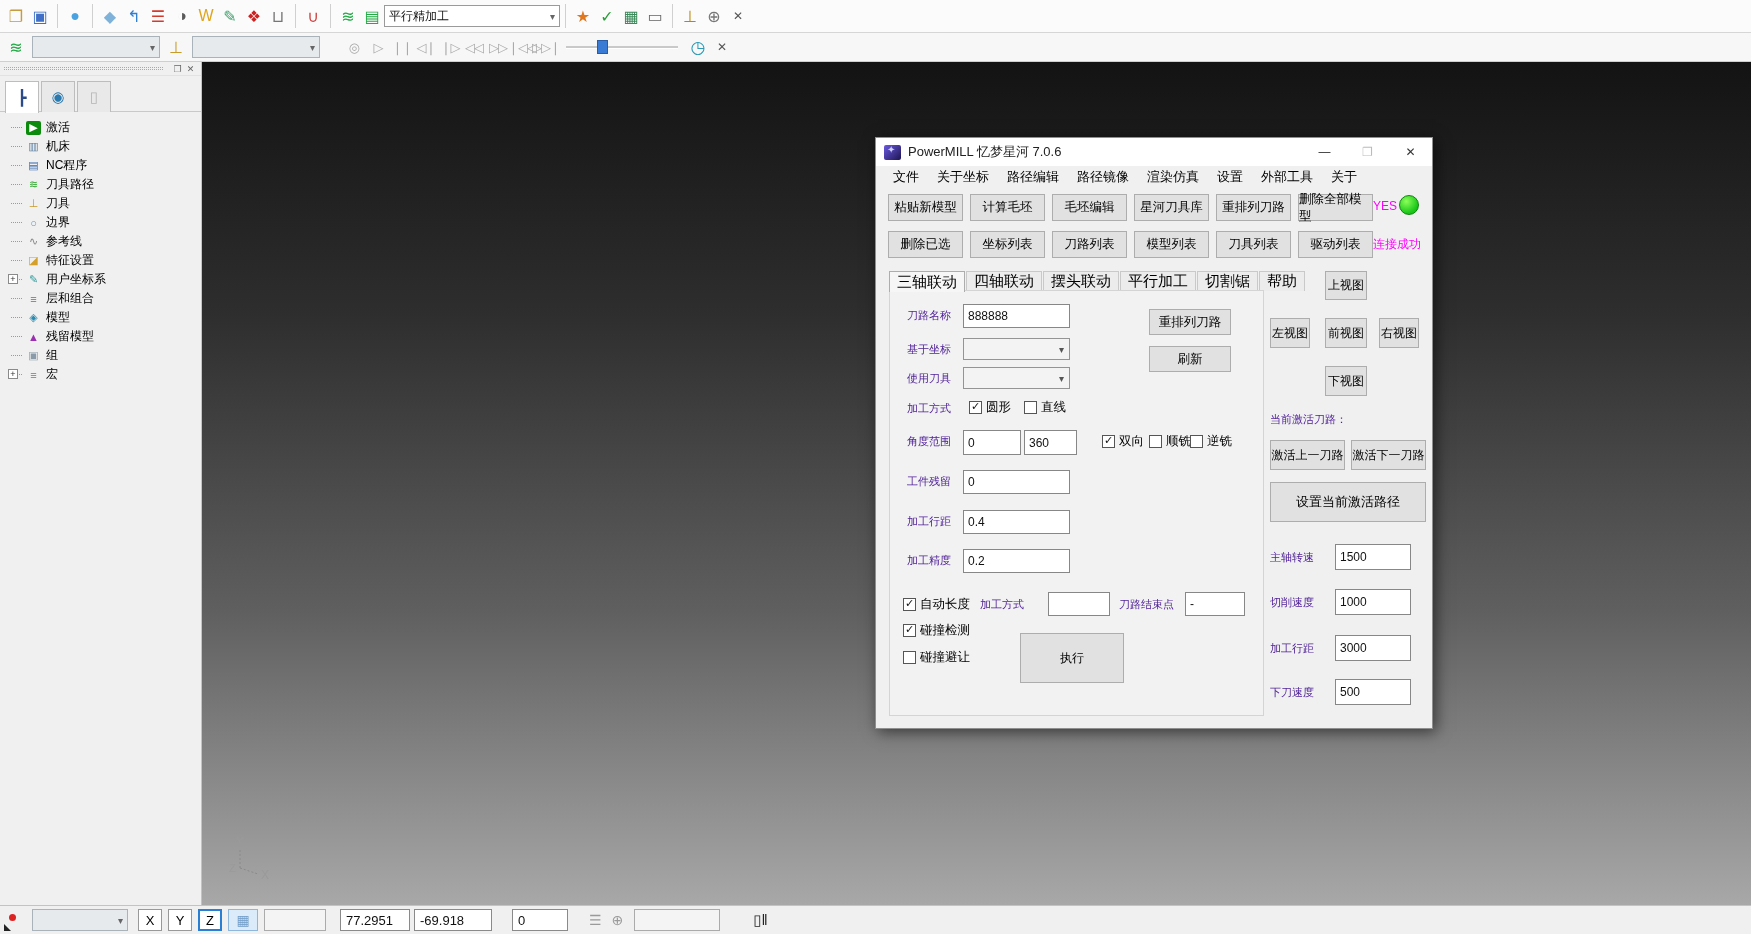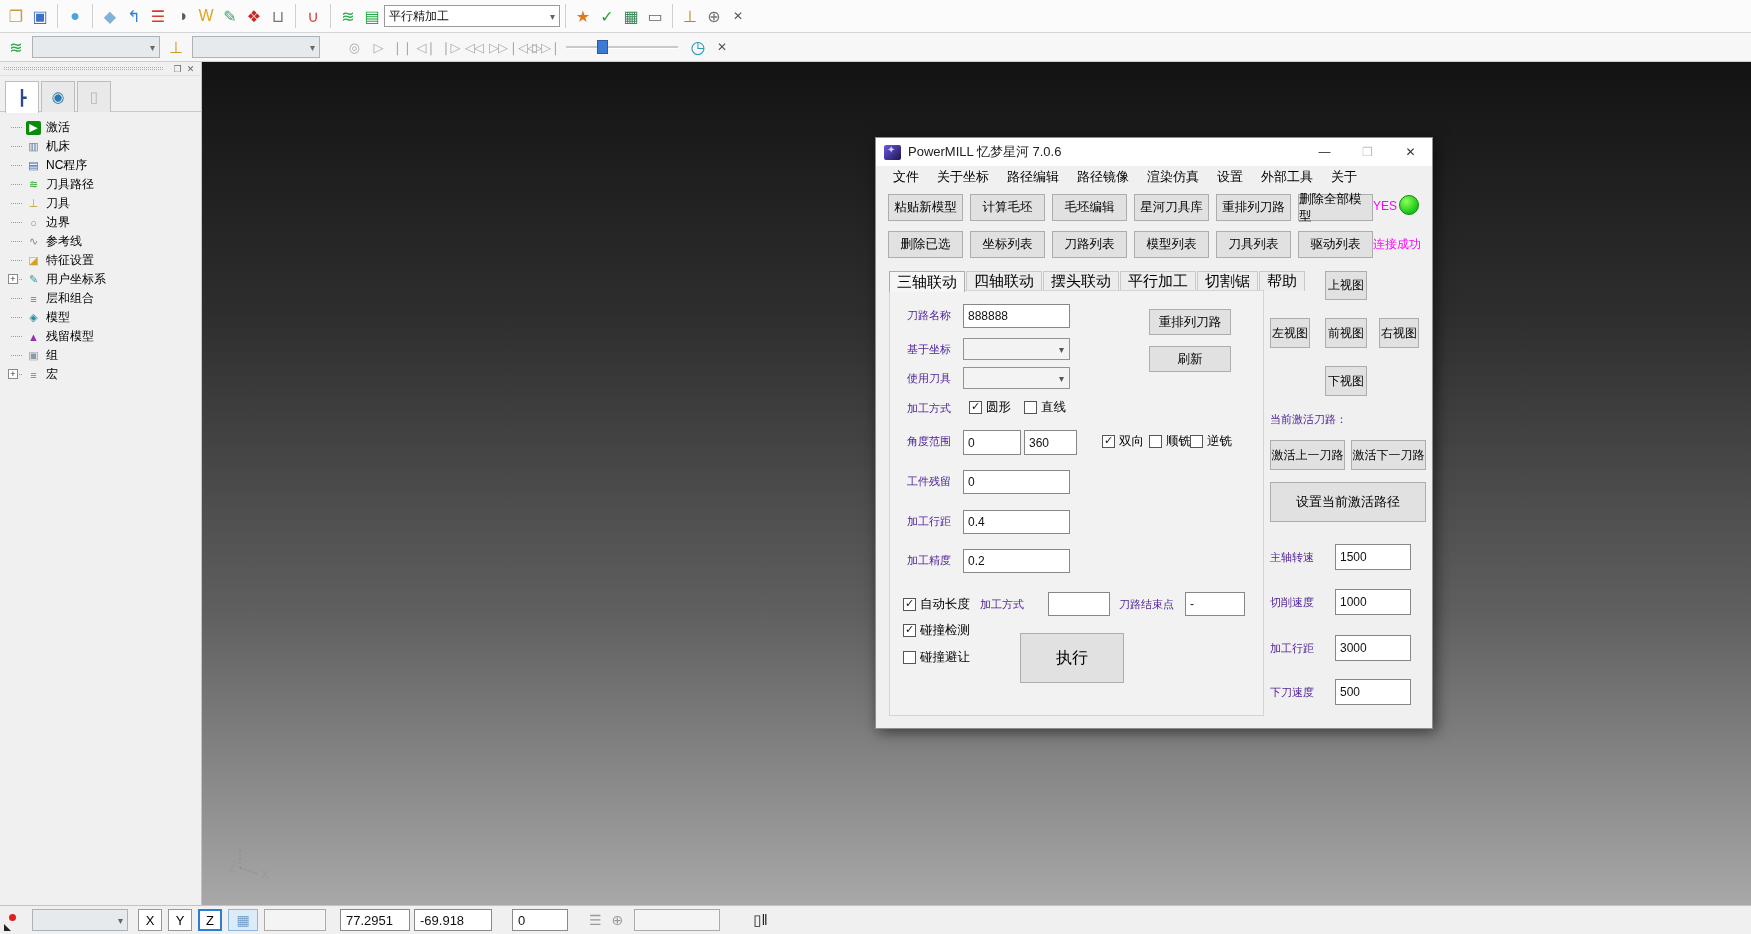--- a/index.html
+++ b/index.html
@@ -552,21 +552,21 @@
 
     <span class="cbrow" style="left:13px; top:331px">
         <span class="cb checked"></span>
         <span>碰撞检测</span>
       </span>
     <span class="cbrow" style="left:13px; top:358px">
         <span class="cb"></span>
         <span>碰撞避让</span>
       </span>
 
-    <div class="btn panel-btn" style="left:130px; top:342px; width:104px; height:50px; font-size:16px">执行</div>
+    <div class="btn panel-btn" style="left:130px; top:342px; width:104px; height:50px; font-size:12px">执行</div>
   </div>
 
   <div class="btn panel-btn" style="left:449px; top:133px; width:42px; height:29px; font-size:12px">上视图</div>
   <div class="btn panel-btn" style="left:394px; top:180px; width:40px; height:30px; font-size:12px">左视图</div>
   <div class="btn panel-btn" style="left:449px; top:180px; width:42px; height:30px; font-size:12px">前视图</div>
   <div class="btn panel-btn" style="left:503px; top:180px; width:40px; height:30px; font-size:12px">右视图</div>
   <div class="btn panel-btn" style="left:449px; top:228px; width:42px; height:30px; font-size:12px">下视图</div>
 
   <span class="fld-label" style="left:394px; top:274px">当前激活刀路：</span>
   <div class="btn panel-btn" style="left:394px; top:302px; width:75px; height:30px; font-size:12px">激活上一刀路</div>

